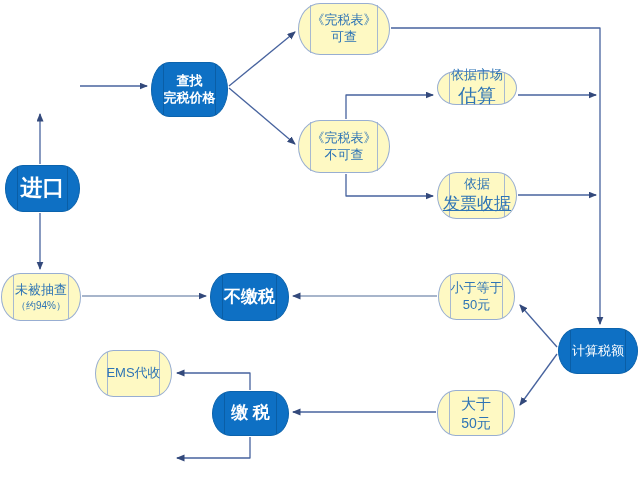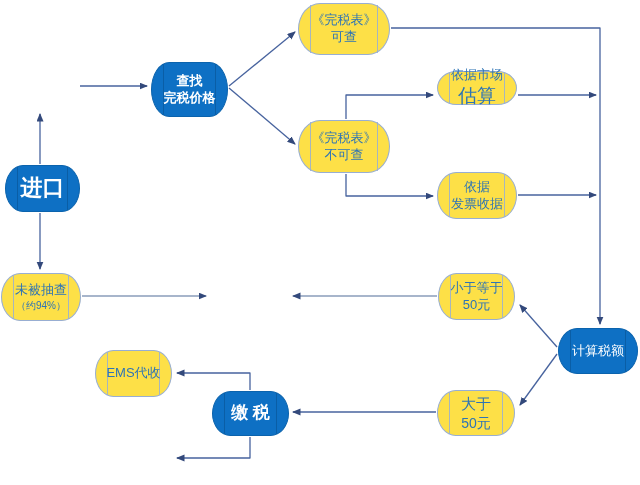--- a/index.html
+++ b/index.html
@@ -7,21 +7,21 @@
   .canvas{position:relative;width:640px;height:485px;background:var(--background,#fff);overflow:hidden;}
   .connlayer{position:absolute;left:0;top:0;width:640px;height:485px;}
   .conn{fill:none;stroke:var(--line-dark);stroke-width:1.3;stroke-linejoin:round;}
   .conn.light{stroke:var(--line-light);}
   .nodelayer{position:absolute;left:0;top:0;width:640px;height:485px;}
   .node{
     position:absolute;box-sizing:border-box;
     border-radius:24% / 50%;
     display:flex;align-items:center;justify-content:center;text-align:center;
   }
-  .node.outline{background:#fde047;border:1.4px solid var(--node-border);color:var(--node-text);}
+  .node.outline{background:#fef9c3;border:1.4px solid var(--node-border);color:var(--node-text);}
   .node.filled{background:var(--node-fill);border:1px solid var(--node-fill-border);color:var(--node-text-filled);}
   .node::before,.node::after{content:"";position:absolute;top:1px;bottom:1px;width:1px;pointer-events:none;}
   .node::before{left:11px;}
   .node::after{right:11px;}
   .node.outline::before,.node.outline::after{background:var(--node-border);opacity:.85;}
   .node.filled::before,.node.filled::after{background:var(--node-cap);}
   .label{position:relative;z-index:1;padding:0 12px;}
   .label div{line-height:1.3;white-space:nowrap;}
 </style>
 </head>
@@ -78,27 +78,32 @@
       </div>
       <div class="node outline" style="left: 298px; top: 120px; width: 92px; height: 53px;">
         <div class="label">
           <div style="font-size: 13px;">《完税表》</div>
           <div style="font-size: 13px;">不可查</div>
         </div>
       </div>
       <div class="node outline" style="left: 437px; top: 172px; width: 80px; height: 47px;">
         <div class="label">
           <div style="font-size: 13px;">依据</div>
-          <div style="font-size: 13px;">发票收据</div>
+          <div style="font-size: 17px; text-decoration: underline;">发票收据</div>
         </div>
       </div>
       <div class="node outline" style="left: 1px; top: 273px; width: 80px; height: 48px;">
         <div class="label">
           <div style="font-size: 13px;">未被抽查</div>
           <div style="font-size: 10px;">（约94%）</div>
+        </div>
+      </div>
+      <div class="node filled" style="left: 210px; top: 273px; width: 79px; height: 48px;">
+        <div class="label">
+          <div style="font-size: 17px; font-weight: 700;">不缴税</div>
         </div>
       </div>
       <div class="node outline" style="left: 438px; top: 273px; width: 77px; height: 47px;">
         <div class="label">
           <div style="font-size: 13px;">小于等于</div>
           <div style="font-size: 13px;">50元</div>
         </div>
       </div>
       <div class="node filled" style="left: 558px; top: 328px; width: 80px; height: 46px;">
         <div class="label">

